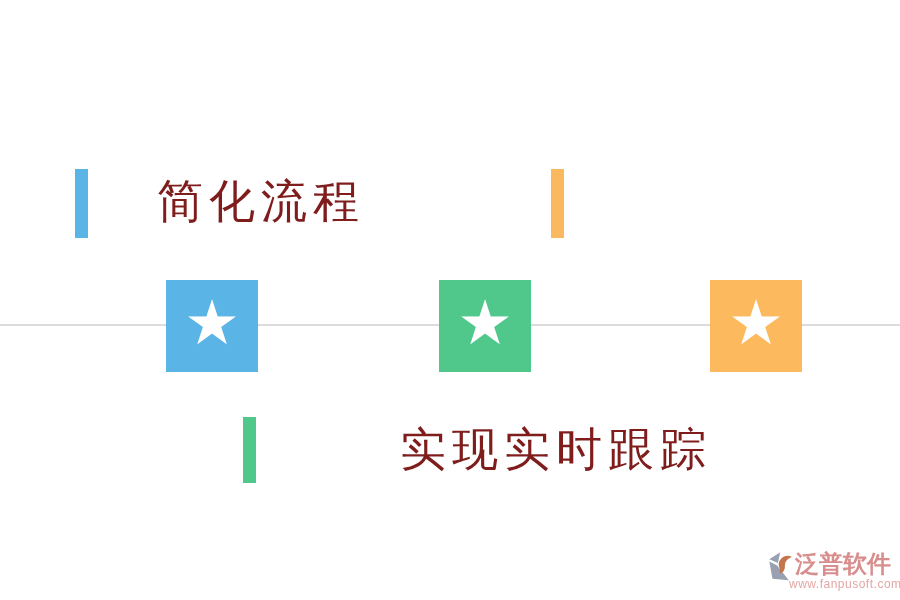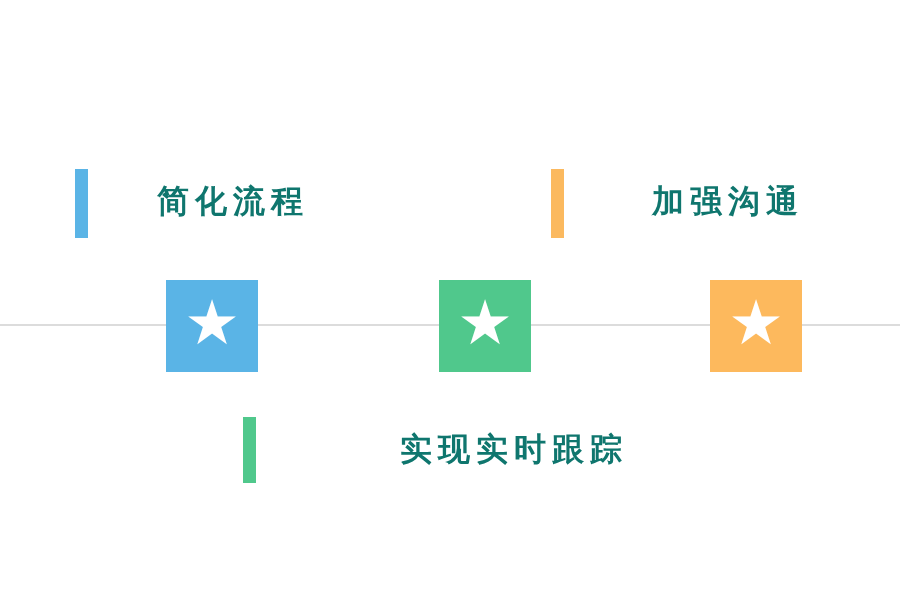--- a/index.html
+++ b/index.html
@@ -27,23 +27,23 @@
   .accent-bar {
     position: absolute;
     width: 13px;
   }
   .bar-tl { left: 75px;  top: 169px; height: 69px; }
   .bar-tr { left: 551px; top: 169px; height: 69px; }
   .bar-bc { left: 243px; top: 417px; height: 66px; }
   
   .feature-label {
     position: absolute;
-    font-size: 32px;
-    font-weight: 700;
-    color: #0f766e;
+    font-size: 46px;
+    font-weight: 400;
+    color: #7f1d1d;
     letter-spacing: 6px;
     line-height: 50px;
     white-space: nowrap;
   }
   .label-tl { left: 157px; top: 176px; }
   .label-tr { left: 652px; top: 176px; }
   .label-bc { left: 400px; top: 424px; }
   
   .node {
     position: absolute;
@@ -110,19 +110,27 @@
     <span class="star">★</span>
   </div>
   <div class="node node-3" style="background-color: rgb(253, 185, 93);">
     <span class="star">★</span>
   </div>
 
   <div class="accent-bar bar-tl" style="background-color: rgb(90, 180, 230);"></div>
   <div class="feature-label label-tl">简化流程</div>
 
   <div class="accent-bar bar-tr" style="background-color: rgb(251, 185, 95);"></div>
-  <div class="feature-label label-tr">加强沟通</div>
 
   <div class="accent-bar bar-bc" style="background-color: rgb(80, 200, 140);"></div>
   <div class="feature-label label-bc">实现实时跟踪</div>
 
+  <div class="logo">
+    <svg class="logo-icon" viewBox="0 0 36 40" xmlns="http://www.w3.org/2000/svg">
+      <path d="M17 1 L3 10 L14 15 Z" style="fill: rgb(152, 160, 178);"></path>
+      <path d="M3 13 L13 18 L28 37 L7 35 Z" style="fill: rgb(152, 160, 178);"></path>
+      <path d="M15 16 C16 8 25 3 32 7 C26 9 23 13 23 19 C23 25 20 28 16 28 C18 24 15 20 15 16 Z" style="fill: rgb(196, 118, 75);"></path>
+    </svg>
+    <div class="logo-name" style="color: rgb(217, 142, 142);">泛普软件</div>
+    <div class="logo-url" style="color: rgb(226, 167, 165);">www.fanpusoft.com</div>
+  </div>
 
 </div>
 
 </body></html>

